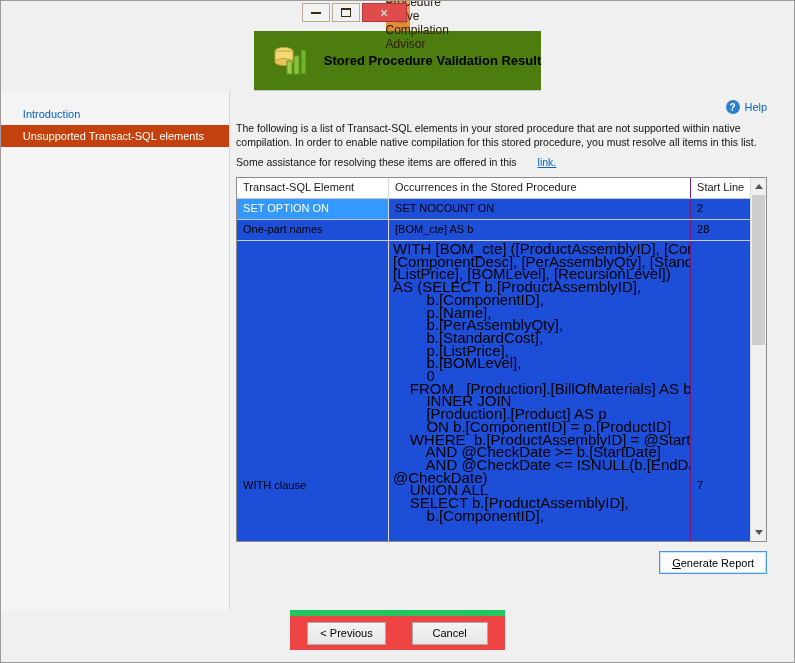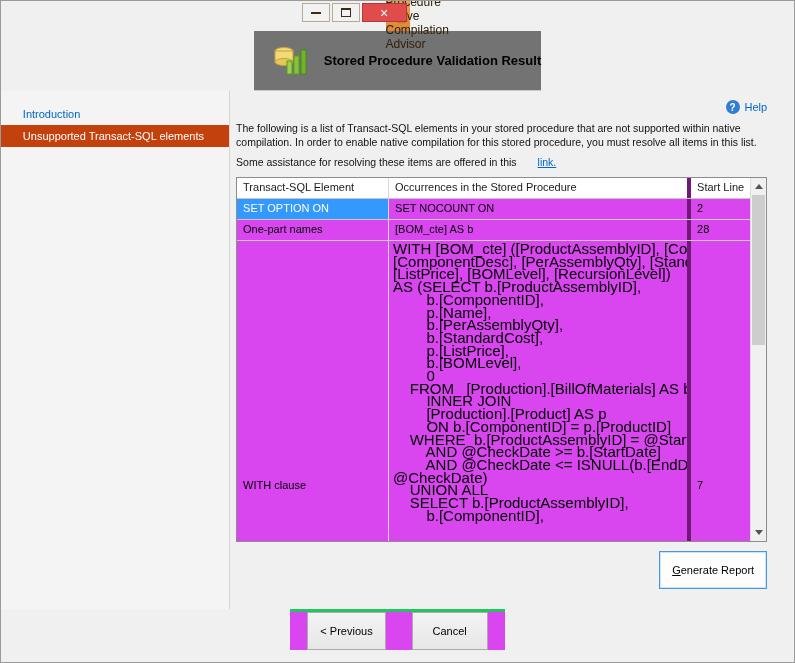--- a/index.html
+++ b/index.html
@@ -17,21 +17,21 @@
   .win-controls { position:absolute; top:2px; right:3px; display:flex; gap:2px; z-index:3; }
   .wbtn { height:19px; display:flex; align-items:center; justify-content:center; cursor:pointer; }
   .wbtn.minb, .wbtn.maxb { width:28px; background:rgba(255,255,255,0.16);
                            border:1px solid rgba(100,60,15,0.40); }
   .glyph-min { width:10px; height:0; border-bottom:2px solid #3c2a12; display:block; }
   .glyph-max { width:10px; height:9px; border:1px solid #3c2a12; border-top-width:2px; display:block; }
   .wbtn.closeb { width:45px; background:#e04b4b; border:1px solid #b23737;
                  color:#fff; font-size:14px; line-height:1; }
 
   
-  .header { flex:0 0 60px; background:#737373; border-bottom:1px solid #c9c9c9;
+  .header { flex:0 0 60px; background:#4d7c0f; border-bottom:1px solid #c9c9c9;
             display:flex; align-items:center; }
   .header-icon { margin:0 16px 0 18px; width:36px; height:36px; }
   .header h1 { font-size:13px; font-weight:bold; color:#000; }
 
   
   .main { flex:1 1 auto; display:flex; min-height:0; }
   .sidebar { flex:0 0 205px; background:#f4f4f4; border-right:1px solid #d6d6d6; padding-top:12px; }
   .nav-item { font-size:11px; color:#0066cc; padding:5px 25px; cursor:pointer; white-space:nowrap; }
   .nav-item.selected { background:#c2410c; color:#ffffff; }
 
@@ -39,26 +39,26 @@
              display:flex; flex-direction:column; }
   .help-row { display:flex; justify-content:flex-end; align-items:center; gap:5px; margin-bottom:8px; }
   .help-icon { width:14px; height:14px; border-radius:50%; background:#2f7fd1; color:#fff;
                font-size:10px; font-weight:bold; display:flex; align-items:center; justify-content:center; }
   .help-link { font-size:11px; color:#0066cc; cursor:pointer; }
   .desc { font-size:10.5px; color:#111; line-height:13.5px; margin-bottom:7px; }
   .assist { font-size:10.5px; color:#111; margin-bottom:9px; }
   .assist .link { color:#0066cc; text-decoration:underline; cursor:pointer; margin-left:21px; }
 
   
-  .table { flex:0 0 365px; height:365px; background:#d946ef; border:1px solid #8c8c8c; display:flex; }
+  .table { flex:0 0 365px; height:365px; background:#1d4ed8; border:1px solid #8c8c8c; display:flex; }
   .t-grid { flex:1 1 auto; min-width:0; display:flex; flex-direction:column; overflow:hidden; }
   .t-head { display:flex; flex:0 0 21px; border-bottom:1px solid #c6c6c6; background:#ffffff; }
   .th { font-size:11px; color:#1a1a1a; padding:3px 6px; white-space:nowrap; overflow:hidden; }
   .c1 { flex:0 0 152px; width:152px; border-right:1px solid #d9d9d9; }
-  .c2 { flex:0 0 302px; width:302px; border-right:4px solid #701a75; }
+  .c2 { flex:0 0 302px; width:302px; border-right:1px solid #701a75; }
   .c3 { flex:1 1 auto; }
   .tr { display:flex; border-bottom:1px solid #c9c9c9; }
   .tr.row-s { flex:0 0 21px; }
   .tr.r4 { flex:1 1 auto; border-bottom:none; min-height:0; overflow:hidden; }
   .td { font-size:11px; color:#000; padding:3px 6px; white-space:nowrap; overflow:hidden; }
   .td.sel { background:#3399ff; color:#ffffff; }
   .r4 .pad-bottom { padding-top:238px; }
   .td.sql { white-space:pre; line-height:12.7px; padding:2px 4px; font-size:15px; }
 
   .vscroll { flex:0 0 16px; background:#f0f0f0; border-left:1px solid #dcdcdc; position:relative; }
@@ -68,25 +68,25 @@
   .tri-up { width:0; height:0; border-left:4px solid transparent; border-right:4px solid transparent;
             border-bottom:5px solid #555; }
   .tri-down { width:0; height:0; border-left:4px solid transparent; border-right:4px solid transparent;
               border-top:5px solid #555; }
   .sb-thumb { position:absolute; top:17px; left:1px; width:13px; height:150px; background:#cdcdcd; cursor:pointer; }
 
   
   .gen-row { display:flex; justify-content:flex-end; margin-top:9px; }
   .btn { font-family:"Liberation Sans", sans-serif; font-size:11px; color:#000;
          background:linear-gradient(#f3f3f3,#e7e7e7); border:1px solid #ababab;
-         height:38px; padding:2px 12px; cursor:pointer; }
+         height:23px; padding:2px 12px; cursor:pointer; }
   .btn.default { background:#fdfdfd; border:1px solid #4597e0; box-shadow:inset 0 0 0 1px #cfe3f5; }
   .mnemonic { text-decoration:underline; }
 
-  .footer { flex:0 0 40px; border-top:3px solid #22c55e; background:#d946ef;
+  .footer { flex:0 0 40px; border-top:6px solid #22c55e; background:#ef4444;
             display:flex; justify-content:flex-end; align-items:center; gap:26px; padding:0 17px; }
   .footer .btn { min-width:76px; }
   .bottom-strip { flex:0 0 12px; background:#1d3c6e; }
 </style>
 </head>
 <body>
 
 <div class="window">
 
   <div class="titlebar">

